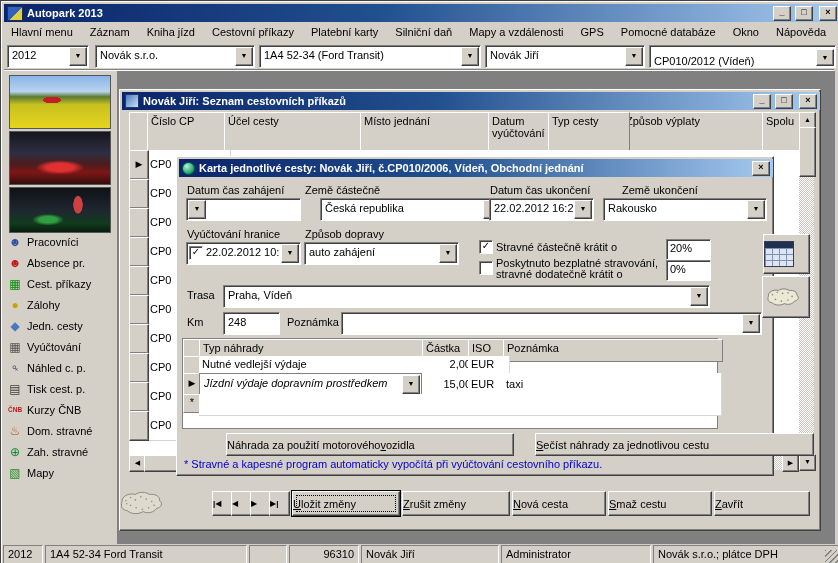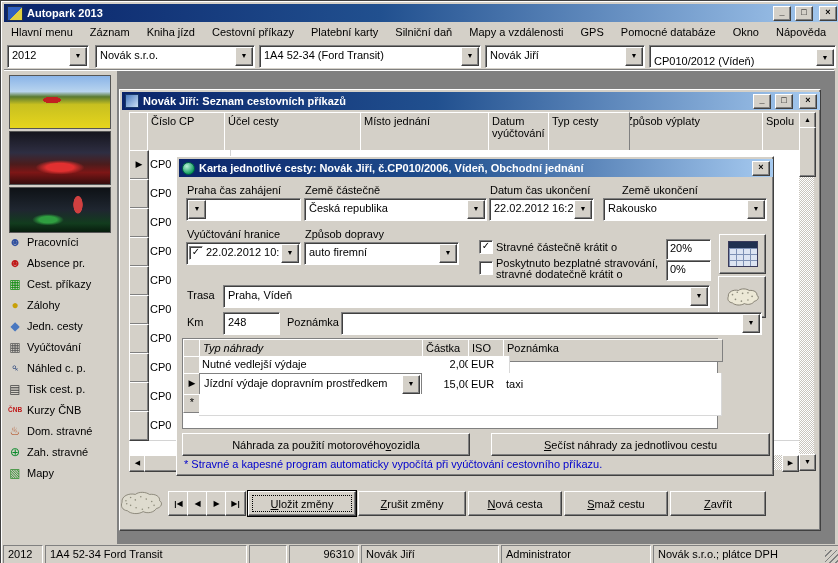--- a/index.html
+++ b/index.html
@@ -10,21 +10,21 @@
   .raised{background:#d4d0c8;border:1px solid;border-color:#ffffff #404040 #404040 #ffffff;box-shadow:inset -1px -1px 0 #808080;}
   .sunken{background:#ffffff;border:1px solid;border-color:#808080 #ffffff #ffffff #808080;box-shadow:inset 1px 1px 0 #404040;}
   .tbgrad{background:linear-gradient(90deg,#0a246a 0%,#21508f 45%,#a6caf0 100%);color:#fff;font-weight:bold;display:flex;align-items:center;gap:4px;padding:0 3px;}
   .tbtn{width:16px;height:13px;font-size:9px;line-height:11px;text-align:center;color:#000;font-weight:bold;flex:0 0 16px;}
   .tb-title{flex:1;white-space:nowrap;overflow:hidden;font-size:11px;}
   .menu-item{display:inline-block;padding:3px 7px 3px;}
   .combo{display:flex;background:#fff;border:1px solid;border-color:#808080 #fff #fff #808080;box-shadow:inset 1px 1px 0 #404040;height:21px;}
   .combo .ct{flex:1;padding:3px 4px 0;white-space:nowrap;overflow:hidden;}
   .combo .dbtn{width:16px;margin:1px;font-size:7px;line-height:15px;text-align:center;flex:0 0 16px;}
   .lbl{white-space:nowrap;}
-  .btn{display:flex;align-items:center;justify-content:center;white-space:nowrap;overflow:hidden;}
+  .btn{display:flex;align-items:center;white-space:nowrap;overflow:hidden;margin-left:44px;}
   .accel{text-decoration:underline;}
   .default-btn{box-shadow:inset -1px -1px 0 #808080, 0 0 0 1px #000;}
   .focusrect{position:absolute;left:3px;top:3px;right:3px;bottom:3px;border:1px dotted #000;}
   
   .side-item{position:absolute;left:5px;width:108px;height:21px;display:flex;align-items:center;gap:5px;cursor:default;}
   .side-icon{flex:0 0 14px;width:14px;text-align:center;font-size:12px;line-height:14px;}
   .icon-rot{transform:rotate(-45deg);display:inline-block;}
   .icon-txt{font-size:6.5px;font-weight:bold;letter-spacing:0;}
   .photo{position:absolute;left:6px;width:100px;border:1px solid #555;}
   .photo1{background:
@@ -295,29 +295,29 @@
     </g>
   </svg>
 
   <div class="a raised" style="left:175px;top:155px;width:596px;height:318px;z-index:5;">
     <div class="a tbgrad" style="left:2px;top:2px;width:588px;height:18px;">
       <span style="width:11px;height:11px;border-radius:50%;background:radial-gradient(circle at 35% 30%, #baf0d8, #0a9a5a 75%);border:1px solid #064; flex:0 0 11px;"></span>
       <span class="tb-title">Karta jednotlivé cesty: Novák Jiří, č.CP010/2006, Vídeň, Obchodní jednání</span>
       <span class="tbtn raised">×</span>
     </div>
 
-    <span class="a lbl" style="left:10px;top:27px;">Praha čas zahájení</span>
+    <span class="a lbl" style="left:10px;top:27px;">Datum čas zahájení</span>
     <span class="a lbl" style="left:128px;top:27px;">Země částečně</span>
     <span class="a lbl" style="left:313px;top:27px;">Datum čas ukončení</span>
     <span class="a lbl" style="left:445px;top:27px;">Země ukončení</span>
 
     <div class="a combo" style="left:9px;top:41px;width:113px;">
       <span class="dbtn raised">▼</span>
     </div>
-    <div class="a combo" style="left:127px;top:41px;width:181px;justify-content:flex-end;">
+    <div class="a combo" style="left:143px;top:41px;width:181px;justify-content:flex-end;">
       <span class="ct">Česká republika</span>
       <span class="dbtn raised">▼</span>
     </div>
     <div class="a combo" style="left:312px;top:41px;width:103px;">
       <span class="ct">22.02.2012 16:25</span>
       <span class="dbtn raised">▼</span>
     </div>
     <div class="a combo" style="left:426px;top:41px;width:162px;">
       <span class="ct">Rakousko</span>
       <span class="dbtn raised">▼</span>
@@ -325,21 +325,21 @@
 
     <span class="a lbl" style="left:10px;top:71px;">Vyúčtování hranice</span>
     <span class="a lbl" style="left:128px;top:71px;text-align:right;">Způsob dopravy</span>
 
     <div class="a combo" style="left:9px;top:85px;width:113px;">
       <span class="checkbox" style="margin:3px 0 0 2px;">✓</span>
       <span class="ct" style="padding-left:3px;">22.02.2012 10:15</span>
       <span class="dbtn raised">▼</span>
     </div>
     <div class="a combo" style="left:127px;top:85px;width:153px;">
-      <span class="ct">auto firemní</span>
+      <span class="ct">auto zahájení</span>
       <span class="dbtn raised">▼</span>
     </div>
 
     <span class="a checkbox" style="left:302px;top:83px;">✓</span>
     <span class="a lbl" style="left:319px;top:84px;">Stravné částečně krátit o</span>
     <div class="a sunken" style="left:489px;top:82px;width:37px;height:17px;padding:2px 3px 0;">20%</div>
 
     <span class="a checkbox" style="left:302px;top:104px;"></span>
     <span class="a lbl" style="left:319px;top:100px;">Poskytnuto bezplatné stravování,</span>
     <span class="a lbl" style="left:319px;top:111px;">stravné dodatečně krátit o</span>
@@ -373,34 +373,34 @@
     <span class="a lbl" style="left:10px;top:159px;">Km</span>
     <div class="a sunken" style="left:46px;top:155px;width:47px;height:18px;padding:3px 4px 0;">248</div>
     <span class="a lbl" style="left:110px;top:159px;">Poznámka</span>
     <div class="a combo" style="left:164px;top:155px;width:419px;">
       <span class="ct"></span>
       <span class="dbtn raised">▼</span>
     </div>
 
     <div class="a" style="left:5px;top:181px;width:534px;height:89px;border:1px solid #808080;background:#fff;">
       <div class="xh" style="left:0;top:0;width:16px;height:17px;"></div>
-      <div class="xh" style="left:16px;top:0;width:223px;height:17px;font-style:italic;">Typ náhrady</div>
+      <div class="xh" style="left:16px;top:0;width:223px;height:17px;">Typ náhrady</div>
       <div class="xh" style="left:239px;top:0;width:46px;height:17px;">Částka</div>
       <div class="xh" style="left:285px;top:0;width:35px;height:17px;">ISO</div>
       <div class="xh" style="left:320px;top:0;width:212px;height:17px;">Poznámka</div>
 
       <div class="xsel" style="left:0;top:17px;width:16px;height:17px;"></div>
       <div class="xc" style="left:16px;top:17px;width:223px;height:17px;">Nutné vedlejší výdaje</div>
       <div class="xc num" style="left:239px;top:17px;width:46px;height:17px;">2,00</div>
       <div class="xc" style="left:285px;top:17px;width:35px;height:17px;">EUR</div>
       <div class="xc" style="left:320px;top:17px;width:212px;height:17px;margin-top:24px;">parkovné</div>
 
       <div class="xsel" style="left:0;top:34px;width:16px;height:21px;line-height:19px;"><span>▶</span></div>
       <div class="a" style="left:16px;top:34px;width:223px;height:21px;">
-        <div class="combo" style="height:21px;border-color:#808080;box-shadow:none;">
+        <div class="combo" style="height:21px;border-color:#808080;box-shadow:none;font-style:italic;">
           <span class="ct">Jízdní výdaje dopravním prostředkem</span>
           <span class="dbtn raised">▼</span>
         </div>
       </div>
       <div class="xc num" style="left:239px;top:34px;width:46px;height:21px;padding-top:5px;">15,00</div>
       <div class="xc" style="left:285px;top:34px;width:35px;height:21px;padding-top:5px;">EUR</div>
       <div class="xc" style="left:320px;top:34px;width:212px;height:21px;padding-top:5px;">taxi</div>
 
       <div class="xsel" style="left:0;top:55px;width:16px;height:17px;font-size:11px;line-height:15px;">*</div>
       <div class="xc" style="left:16px;top:55px;width:516px;height:17px;"></div>

